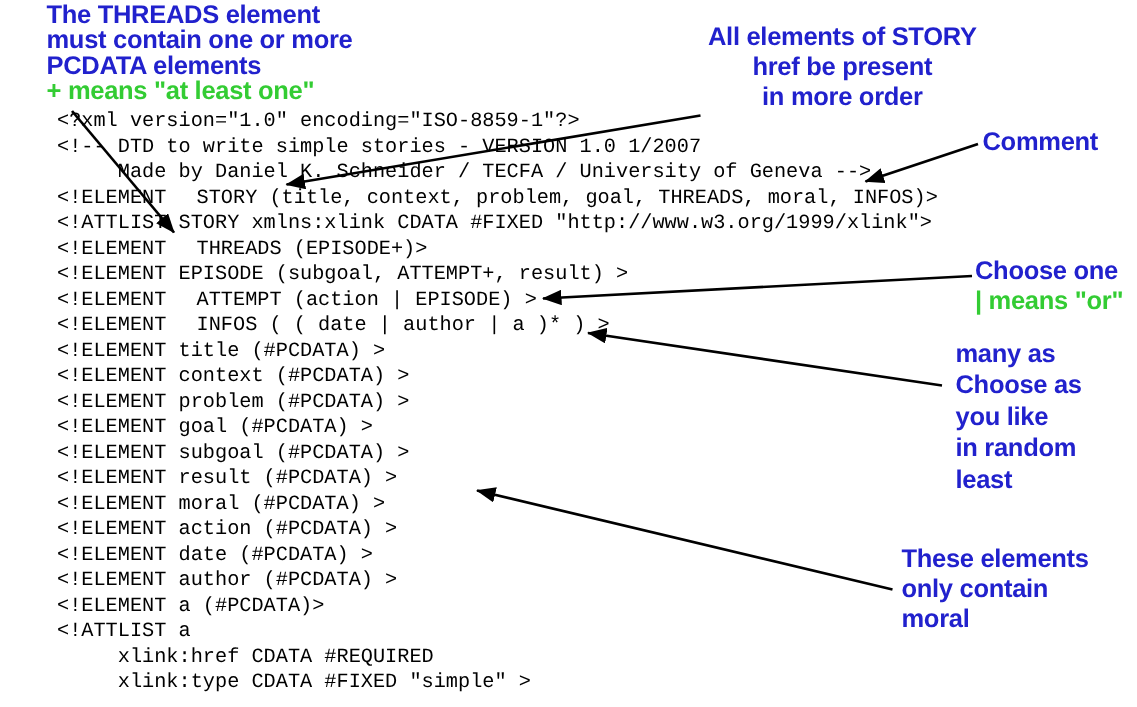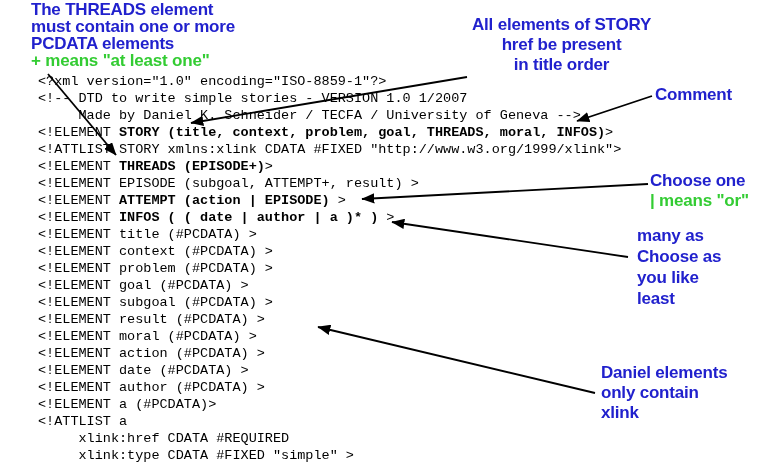--- a/index.html
+++ b/index.html
@@ -20,21 +20,21 @@
   .code {
     position: absolute;
     left: 38px;
     top: 73px;
     font-family: "Liberation Mono", "DejaVu Sans Mono", monospace;
     font-size: 13.5px;
     line-height: 17px;
     white-space: pre;
     color: var(--c-code, #000000);
   }
-  .code .b { font-weight: bold; }
+  .code .b { font-weight: normal; margin-left: 12px; }
   .ann {
     position: absolute;
     font-weight: bold;
     color: var(--c-blue, #2121cd);
     white-space: nowrap;
     letter-spacing: -0.2px;
   }
   .ann .green { color: var(--c-green, #33cc33); }
   #ann-threads     { left: 3px;   top: 1px;   font-size: 17px; line-height: 17px; margin-left: 28px; }
   #ann-story-order { left: 472px; top: 15px;  font-size: 17px; line-height: 20px; text-align: center; }
@@ -66,34 +66,35 @@
 
   <div class="ann" id="ann-threads">
       <div>The THREADS element</div>
       <div>must contain one or more</div>
       <div>PCDATA elements</div>
       <div class="green">+ means "at least one"</div>
     </div>
   <div class="ann" id="ann-story-order">
       <div>All elements of STORY</div>
       <div>href be present</div>
-      <div>in title order</div>
+      <div>in more order</div>
     </div>
   <div class="ann" id="ann-comment">
       <div>Comment</div>
     </div>
   <div class="ann" id="ann-choose-one">
       <div>Choose one</div>
       <div class="green">| means "or"</div>
     </div>
   <div class="ann" id="ann-choose-many">
       <div>many as</div>
       <div>Choose as</div>
       <div>you like</div>
+      <div>in random</div>
       <div>least</div>
     </div>
   <div class="ann" id="ann-text-only">
-      <div>Daniel elements</div>
+      <div>These elements</div>
       <div>only contain</div>
-      <div>xlink</div>
+      <div>moral</div>
     </div>
 
 </div>
 
 </body></html>

